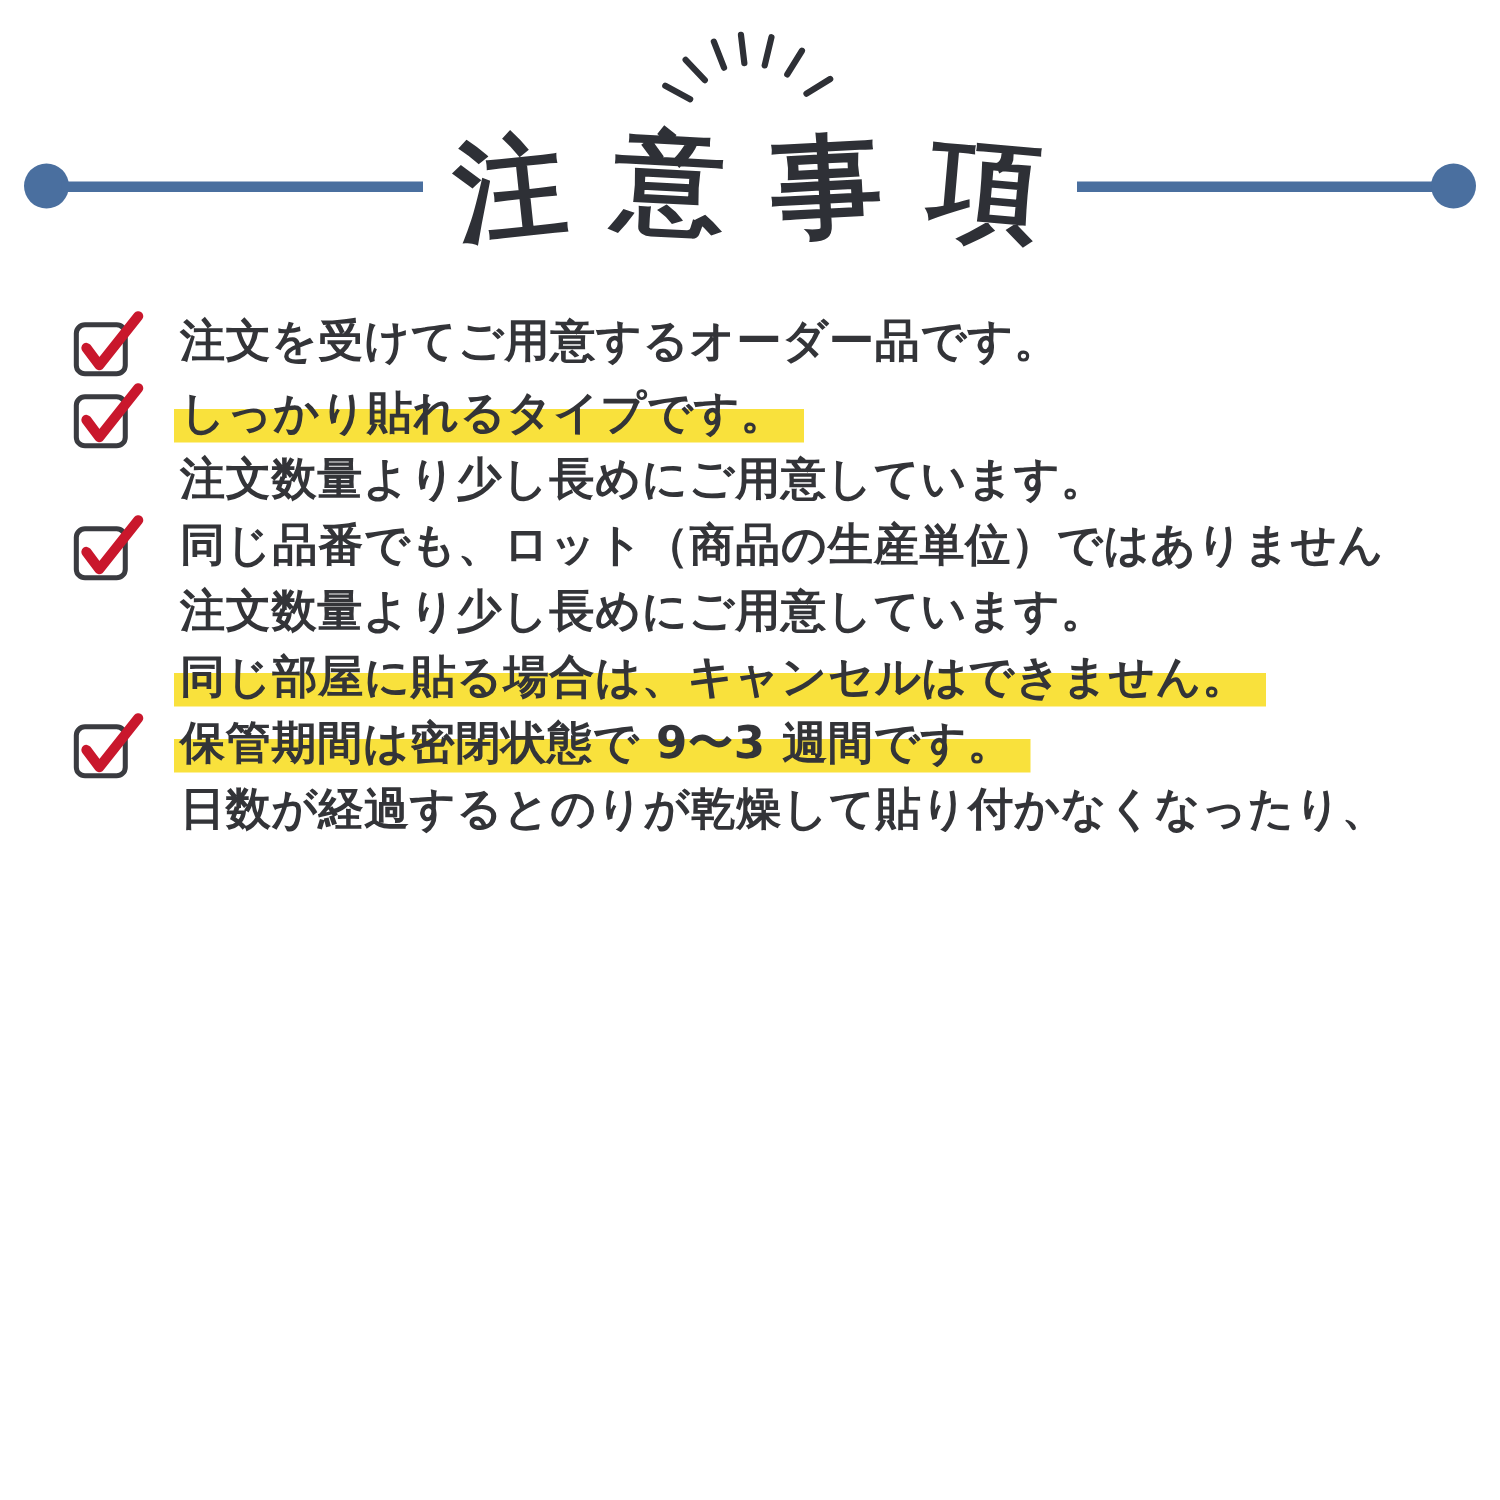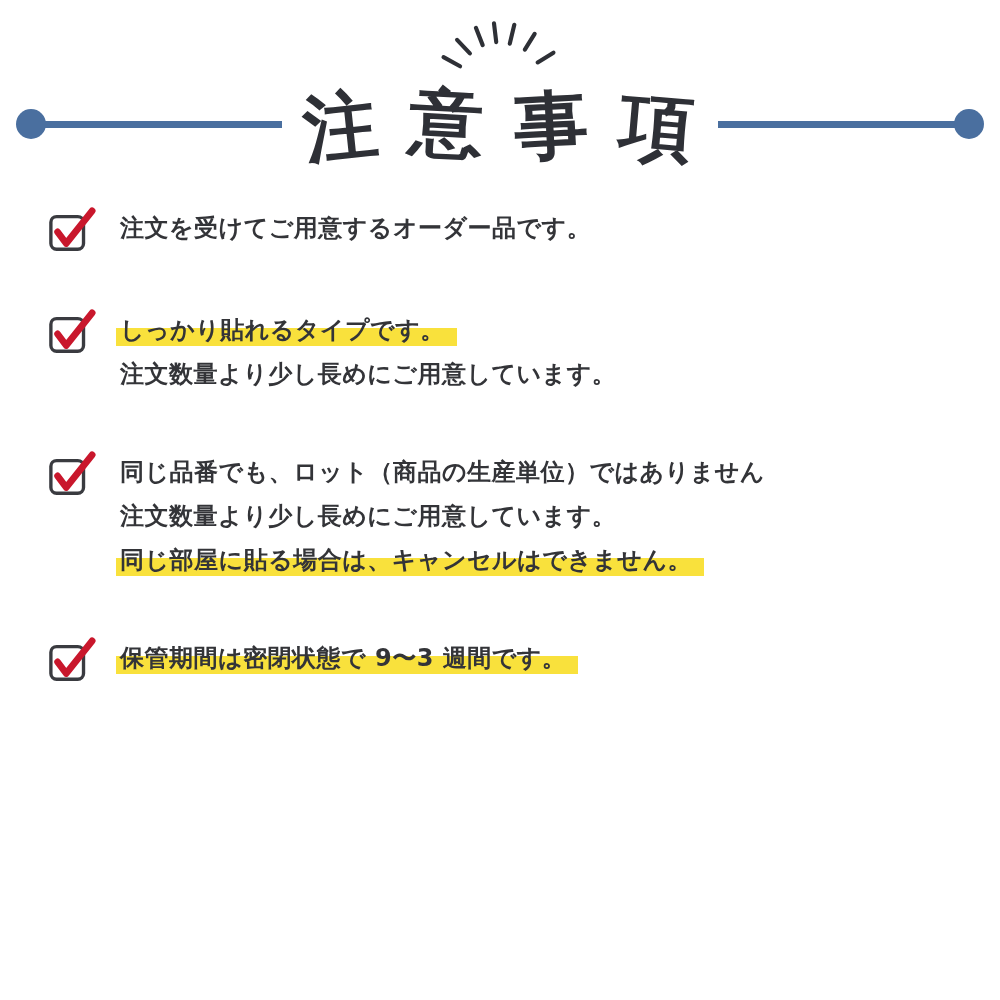--- a/index.html
+++ b/index.html
@@ -35,25 +35,25 @@
     line-height:1;
   }
   .title .ch{display:inline-block;}
   .title .ch:nth-child(1){transform:rotate(-6deg) translateY(2px);}
   .title .ch:nth-child(2){transform:rotate(3deg)  translateY(-2px);}
   .title .ch:nth-child(3){transform:rotate(-3deg) translateY(1px);}
   .title .ch:nth-child(4){transform:rotate(5deg)  translateY(3px);}
   
   .items{margin:34px 30px 0 48px;}
   .item{display:flex;align-items:flex-start;gap:24px;}
-  .item + .item{margin-top:54px;}
+  .item + .item{}
   .checkbox{flex:none;width:48px;height:48px;margin-top:0px;}
   .item-text{flex:1;min-width:0;}
   .line-text{
-    font-size:24px;
+    font-size:30px;
     font-weight:bold;
     line-height:44px;
     letter-spacing:0.5px;
     white-space:nowrap;
   }
   .hl{
     background:linear-gradient(to bottom, transparent 40%, var(--yellow,#f9e13c) 40%);
     padding:0 12px 2px 4px;
     margin-left:-4px;
   }
@@ -131,17 +131,18 @@
       </div>
     </div>
 
     <div class="item">
       <svg class="checkbox" viewBox="0 0 50 50" aria-hidden="true">
         <rect x="3" y="11" width="34" height="34" rx="6" fill="none" stroke="#3a3b40" stroke-width="3.5"></rect>
         <path d="M10 27 L19 39 L46 5" fill="none" stroke="#c9172c" stroke-width="7" stroke-linecap="round" stroke-linejoin="round"></path>
       </svg>
       <div class="item-text">
         <div class="line-text"><span class="hl">保管期間は密閉状態で 9〜3 週間です。</span></div>
+        <div class="line-text"><span>日数が経過するとのりが乾燥して貼り付かなくなったり、</span></div>
       </div>
     </div>
 
   </div>
 </div>
 
 </body></html>

